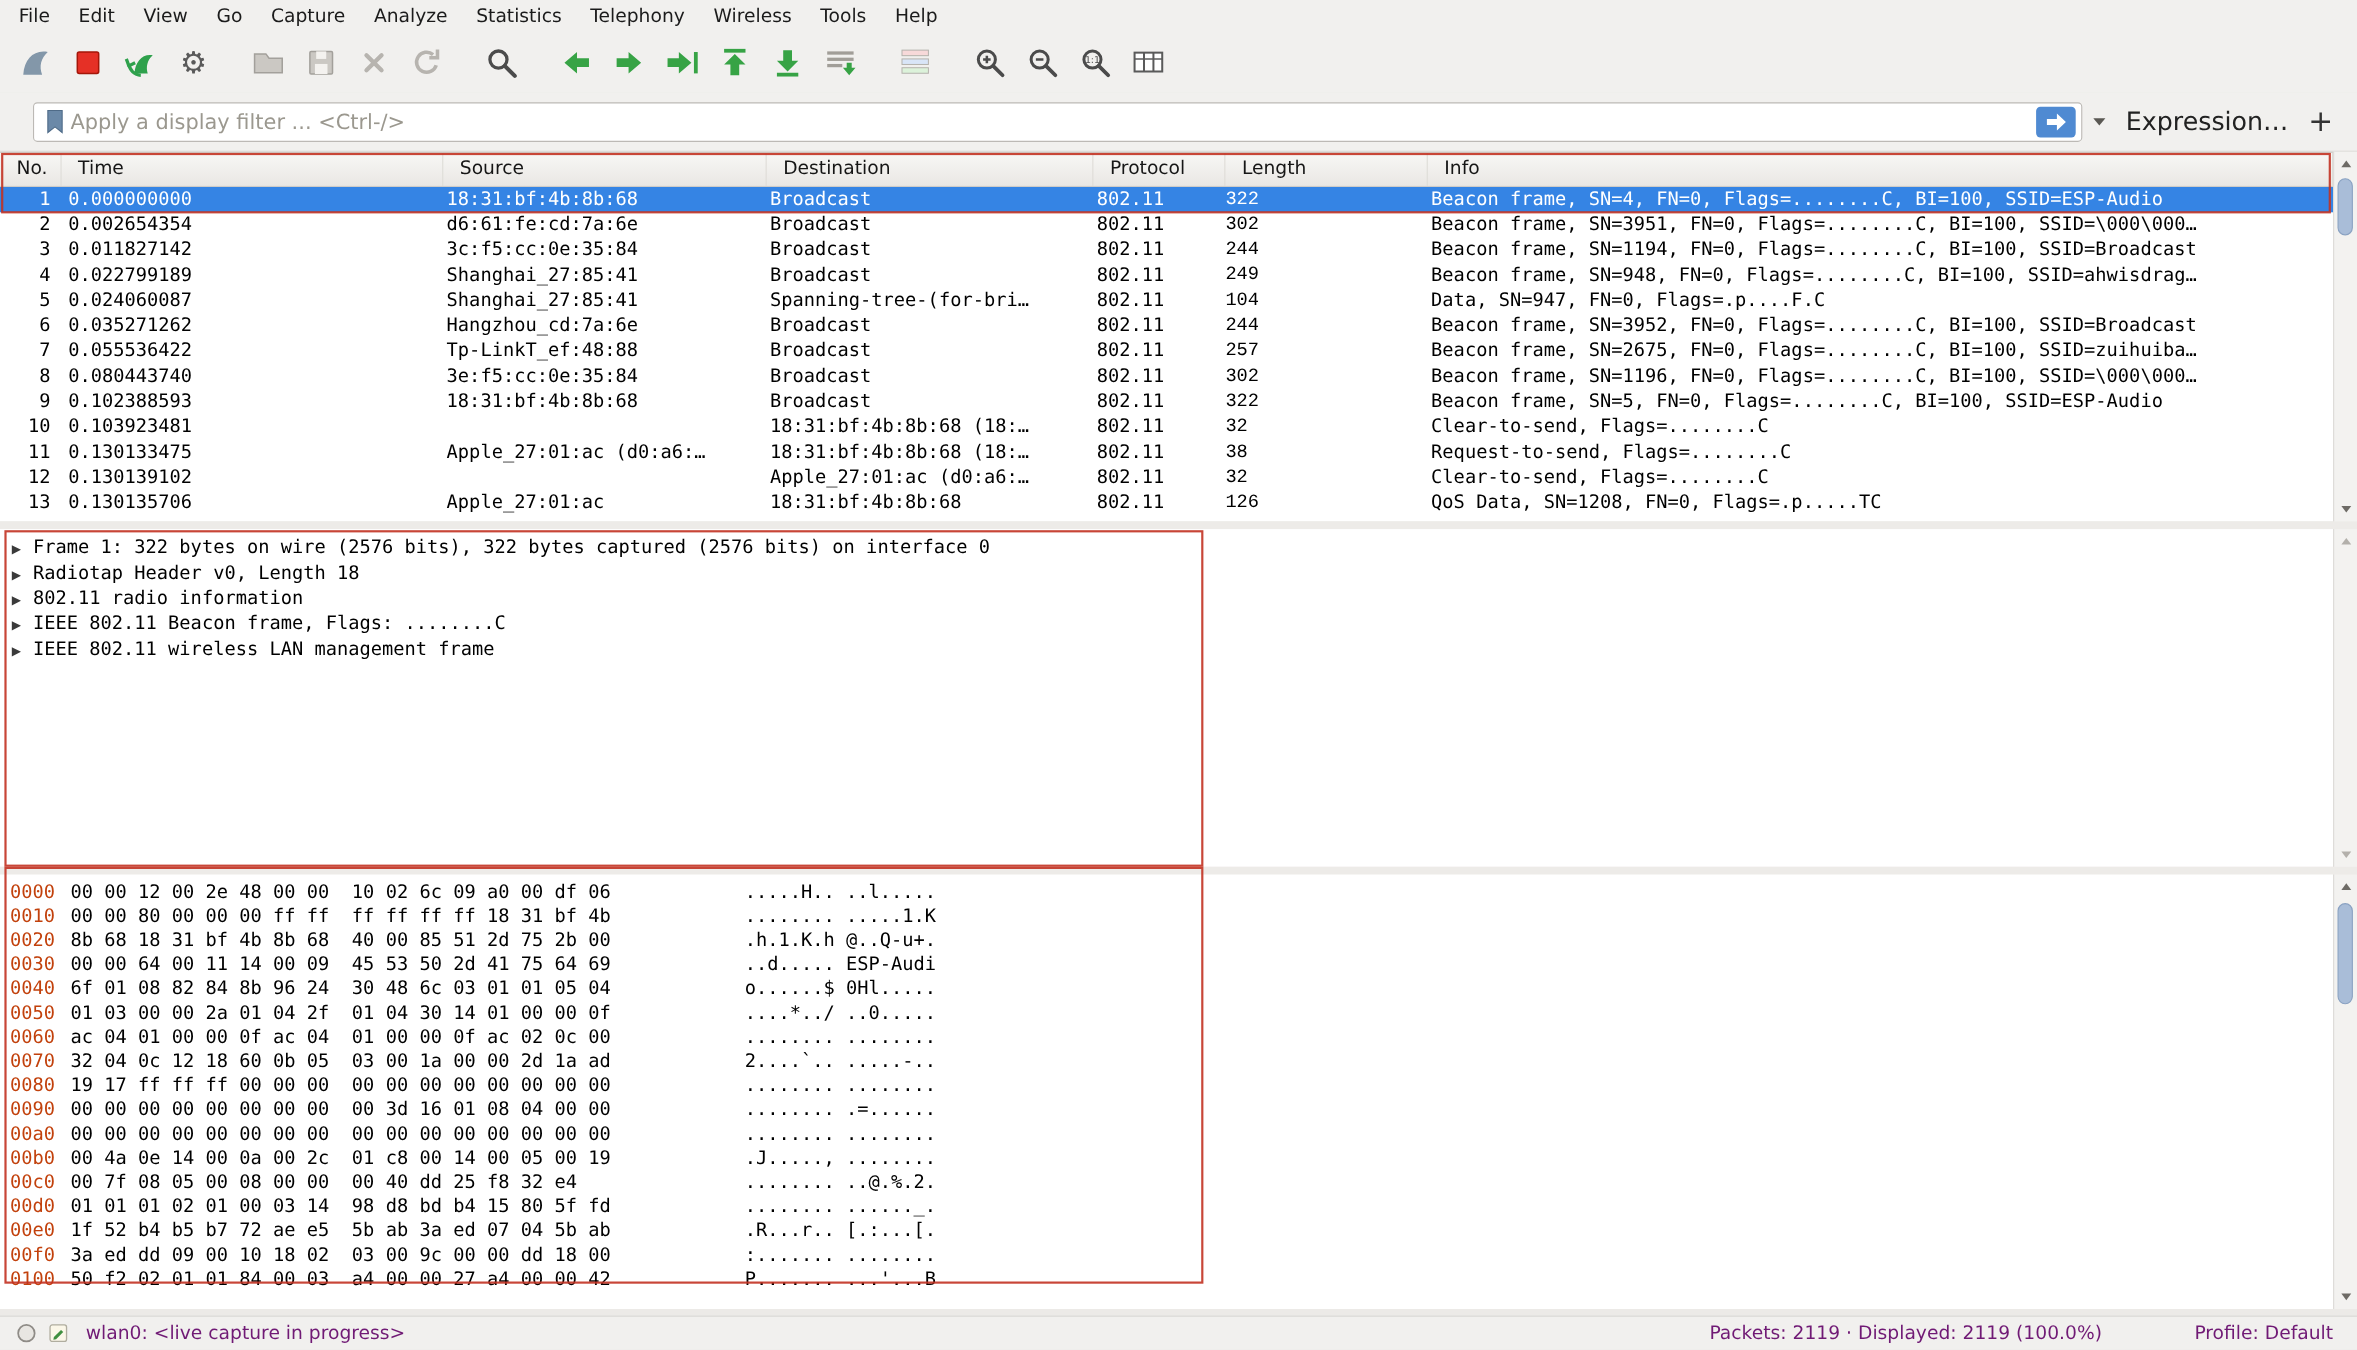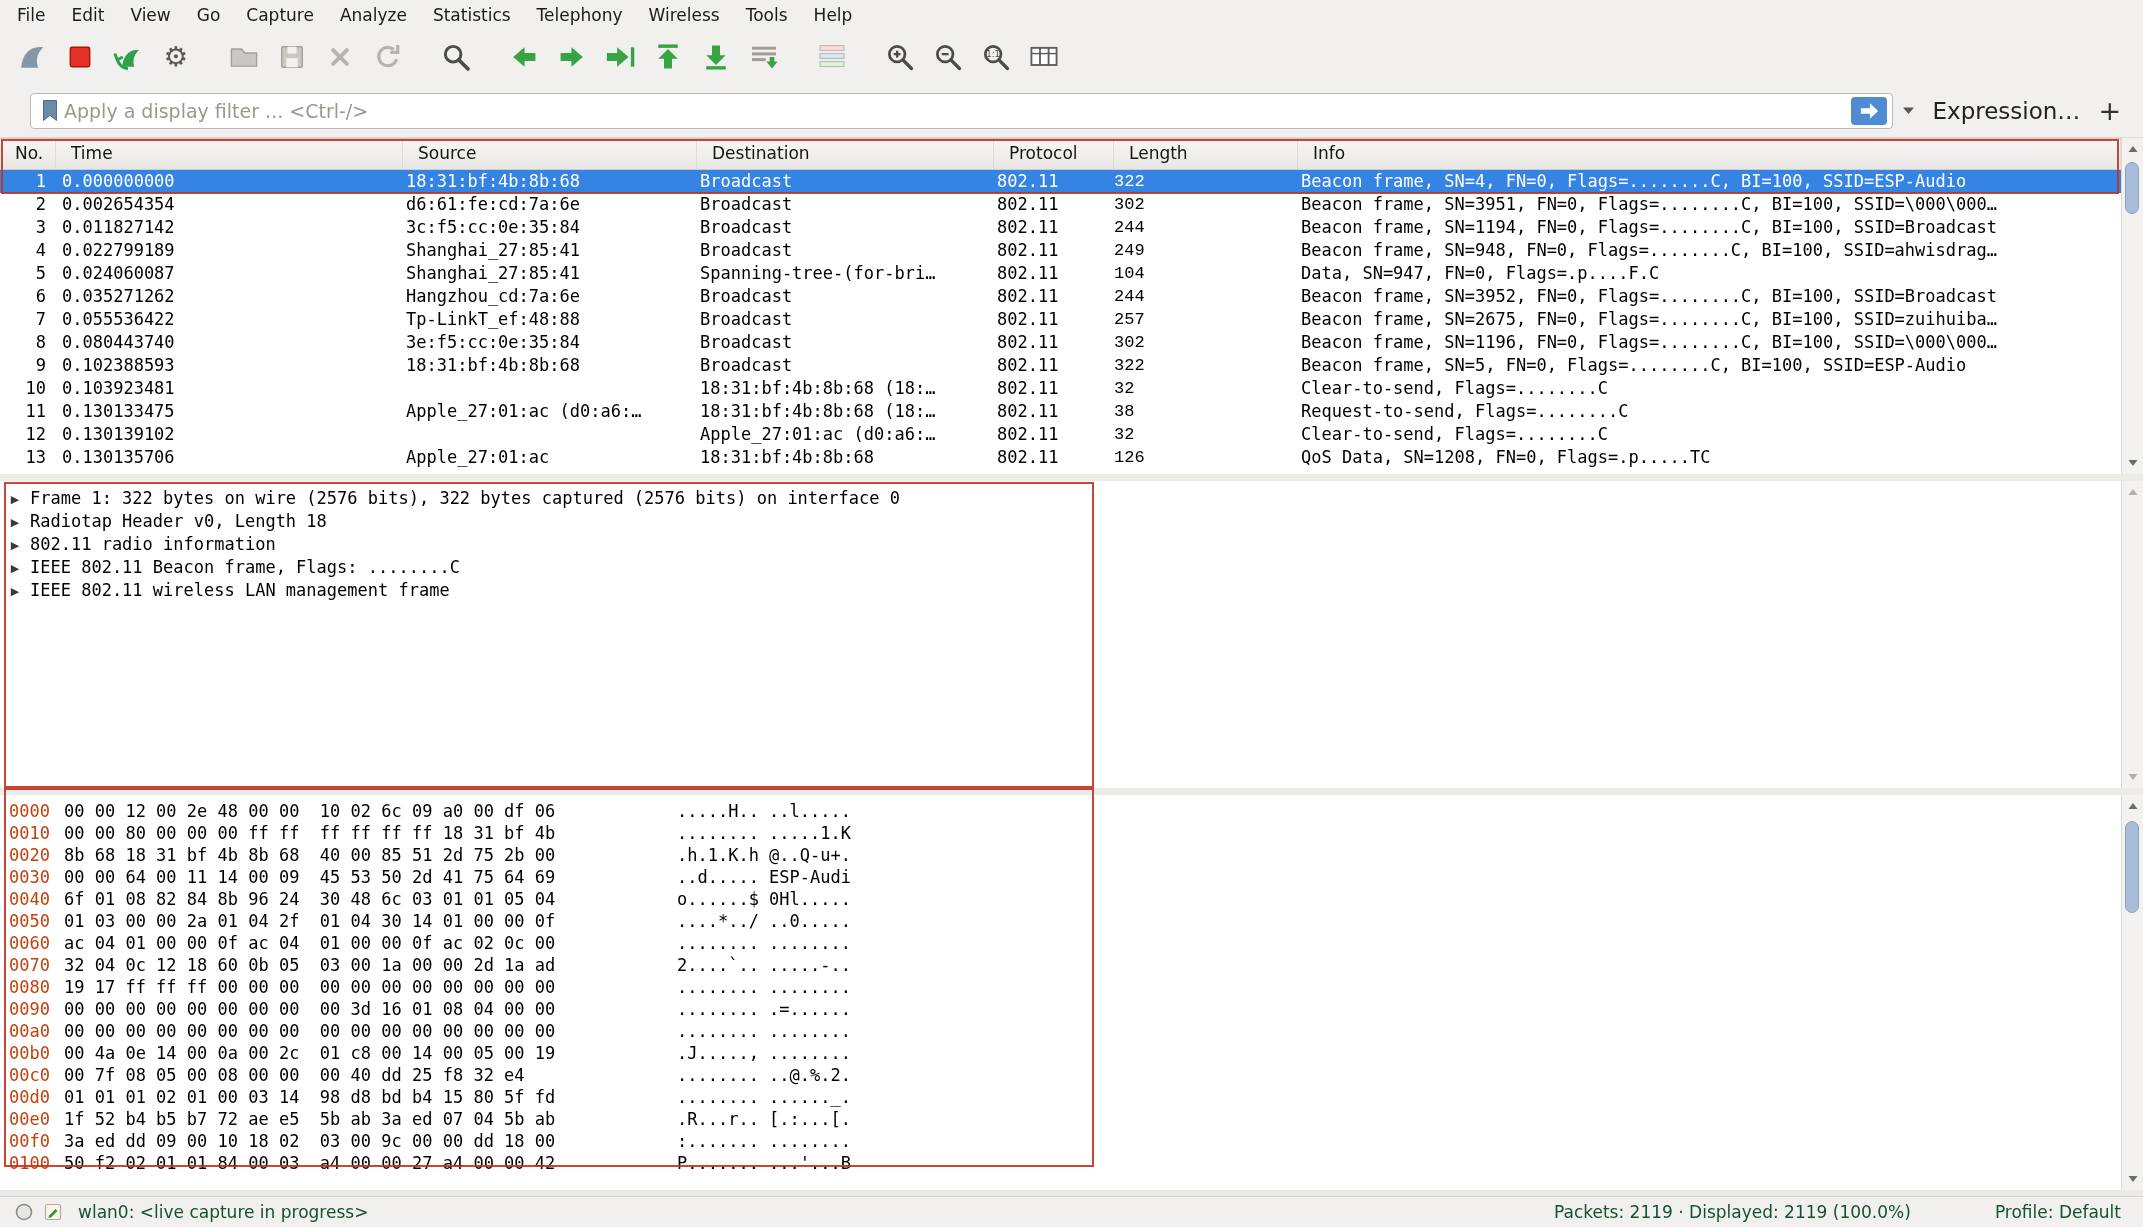--- a/index.html
+++ b/index.html
@@ -46,21 +46,21 @@
   .cell.c1{padding-left:6px;}
   .cell.c5{padding-right:14px;padding-left:0;font-family:Liberation Mono, monospace;}
   
   .splitter{position:absolute;left:0;width:100%;height:7px;background:#edebe8;text-align:center;}
   .splitter .dots{display:inline-block;color:#9a978f;font-size:13px;line-height:7px;letter-spacing:4px;}
   .splitter.s1{top:474px;}
   .splitter.s2{top:788px;}
   
   .details{position:absolute;left:0;top:481px;width:2121px;height:307px;background:#ffffff;
     padding-top:6px;box-sizing:border-box;font-family:"DejaVu Sans Mono","Liberation Mono",monospace;overflow:hidden;}
-  .dline{height:23px;line-height:23px;font-size:17px;color:#000;display:flex;align-items:center;white-space:nowrap;}
+  .dline{height:23px;line-height:23px;font-size:17px;color:#000;display:flex;align-items:flex-start;white-space:nowrap;}
   .tri{width:18px;text-align:center;margin-left:6px;margin-right:6px;}
   .tri::before{content:"▶";font-size:11px;color:#3a3a3a;font-family:"DejaVu Sans",sans-serif;}
   
   .hexpane{position:absolute;left:0;top:795px;width:2121px;height:395px;background:#ffffff;
     padding-top:5px;box-sizing:border-box;font-family:"DejaVu Sans Mono","Liberation Mono",monospace;overflow:hidden;}
   .hrow{height:22px;line-height:22px;font-size:17px;display:flex;white-space:pre;}
   .hoff{width:64px;padding-left:9px;color:#c2410c;box-sizing:border-box;}
   .hhex{width:613px;color:#000;}
   .hascii{color:#000;}
   
@@ -70,21 +70,21 @@
   #scroll-hex{top:795px;height:395px;}
   .sarrow{position:absolute;left:0;width:100%;height:18px;display:flex;align-items:center;justify-content:center;}
   .sarrow.up{top:2px;}
   .sarrow.down{bottom:2px;}
   .sarrow svg{width:10px;height:8px;}
   .sthumb{position:absolute;left:3px;width:14px;border-radius:7px;background:#a9bdd8;border:1px solid #8aa2c2;box-sizing:border-box;}
   #scroll-list .sthumb{top:24px;height:52px;}
   #scroll-hex .sthumb{top:26px;height:92px;}
   
   .statusbar{position:absolute;left:0;top:1196px;width:100%;height:31px;background:#f1f0ee;border-top:1px solid #d8d6d3;
-    display:flex;align-items:center;font-size:17px;color:#14532d;padding:0 22px 0 14px;box-sizing:border-box;}
+    display:flex;align-items:center;font-size:17px;color:#701a75;padding:0 22px 0 14px;box-sizing:border-box;}
   .sb-icon{display:flex;align-items:center;margin-right:9px;}
   .sb-left{white-space:nowrap;margin-left:6px;}
   .sb-spacer{flex:1;}
   .sb-packets{white-space:nowrap;margin-right:84px;text-align:right;}
   .sb-profile{white-space:nowrap;}
   
   .annot{position:absolute;border:2px solid rgba(194,50,34,0.9);pointer-events:none;box-sizing:border-box;}
   #annot-list{left:1px;top:139px;width:2118px;height:55px;}
   #annot-details{left:4px;top:482px;width:1090px;height:306px;}
   #annot-hex{left:4px;top:788px;width:1090px;height:379px;}

